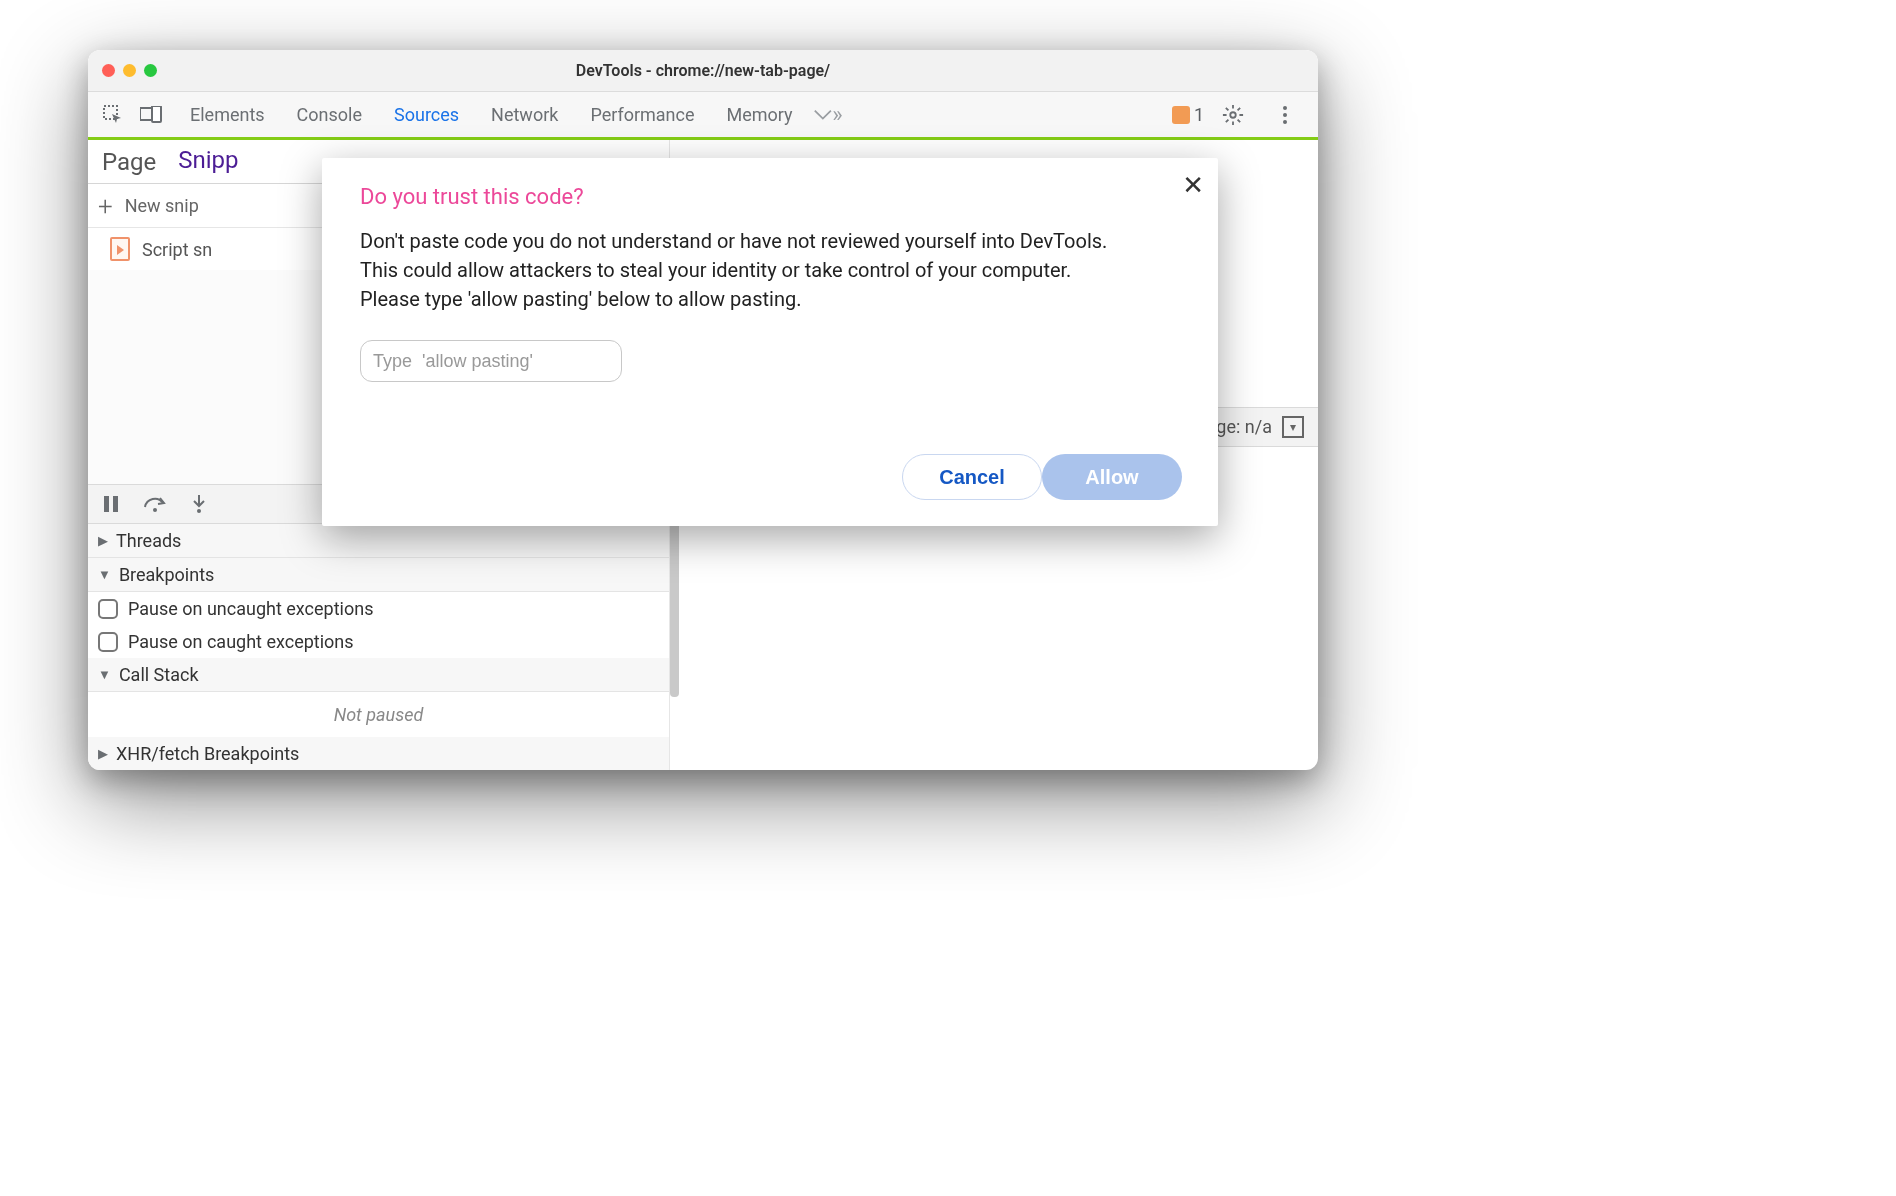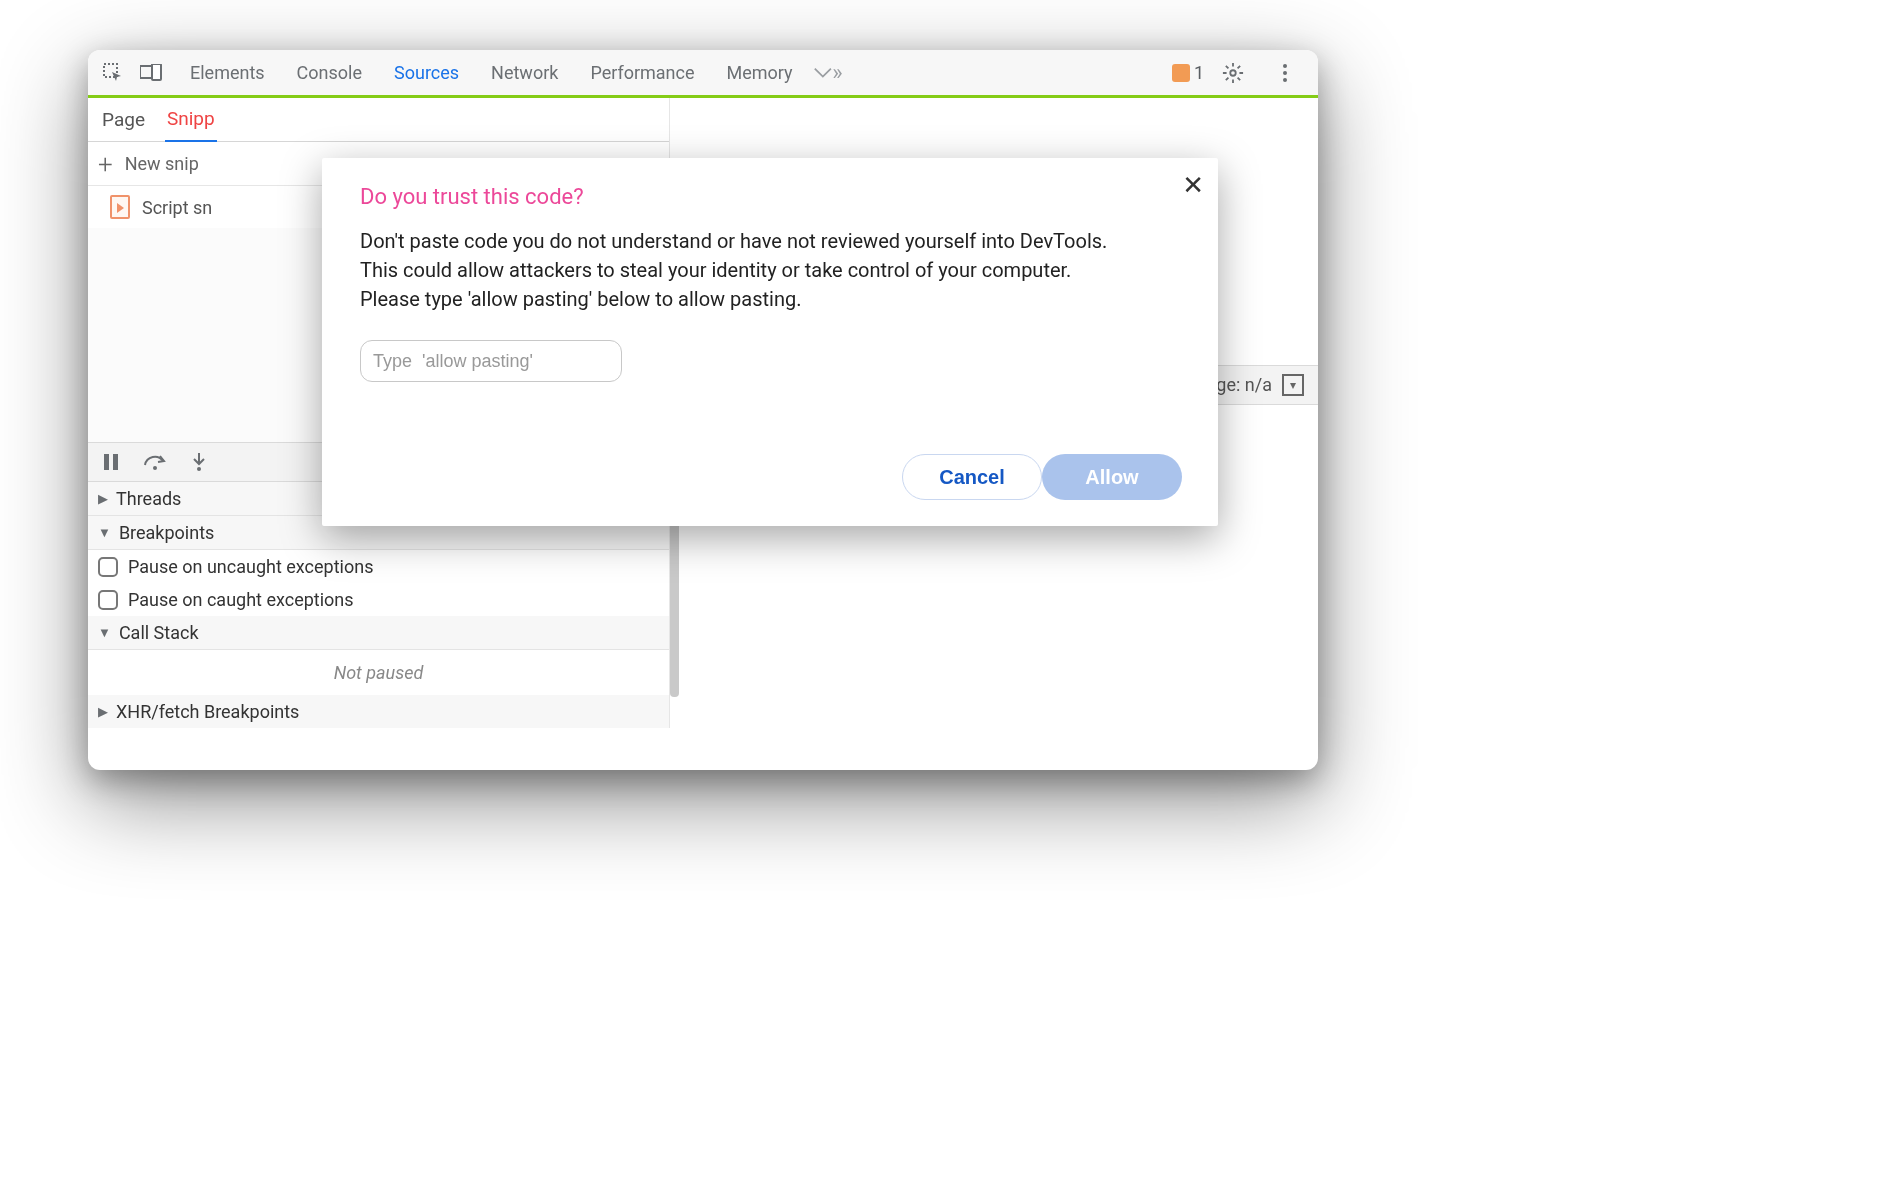--- a/index.html
+++ b/index.html
@@ -92,26 +92,26 @@
     border-right: 1px solid #e6e6e6;
     display:flex;
     flex-direction:column;
   }
   .nav-tabs {
     height: 44px;
     border-bottom: 1px solid #d6d6d6;
     display:flex;
     align-items:center;
     padding: 0 12px;
-    font-size: 19px;
+    font-size: 24px;
     color:#555;
     background:#fff;
   }
   .nav-tabs .nt { margin-right: 18px; padding: 10px 2px; }
-  .nav-tabs .nt.active { color:#ef4444; border-bottom: 3px solid #1a73e8; }
+  .nav-tabs .nt.active { color:#4c1d95; border-bottom: 3px solid #1a73e8; }
 
   .snip-toolbar {
     height: 44px;
     border-bottom: 1px solid #e6e6e6;
     display:flex;align-items:center;
     padding: 0 10px;
     font-size:18px;color:#666;
     background:#fff;
   }
   .plus-icon { font-size: 26px; margin-right: 12px; color:#666; font-weight:300;}
@@ -238,20 +238,28 @@
   }
   .btn-cancel { background:#fff;color:#1558c4;border:1px solid #c9d7f0;}
   .btn-allow  { background:#aac3ec;color:#fff;}
 
 </style>
 </head>
 <body>
 
 <div class="window">
 
+  <div class="titlebar">
+    <div class="traffic-lights">
+      <div class="tl tl-red"></div>
+      <div class="tl tl-yellow"></div>
+      <div class="tl tl-green"></div>
+    </div>
+    <div class="title">DevTools - chrome://new-tab-page/</div>
+  </div>
 
   <div class="tabs-row">
     <div class="icon-btn">
       <svg width="20" height="20" viewBox="0 0 20 20">
           <rect x="1" y="1" width="13" height="13" fill="none" stroke="#6a6e72" stroke-width="2" stroke-dasharray="2 2"></rect>
           <path d="M9 9 L18 13 L14 14 L13 18 Z" fill="#6a6e72"></path>
         </svg>
     </div>
     <div class="icon-btn">
       <svg width="22" height="18" viewBox="0 0 22 18">

